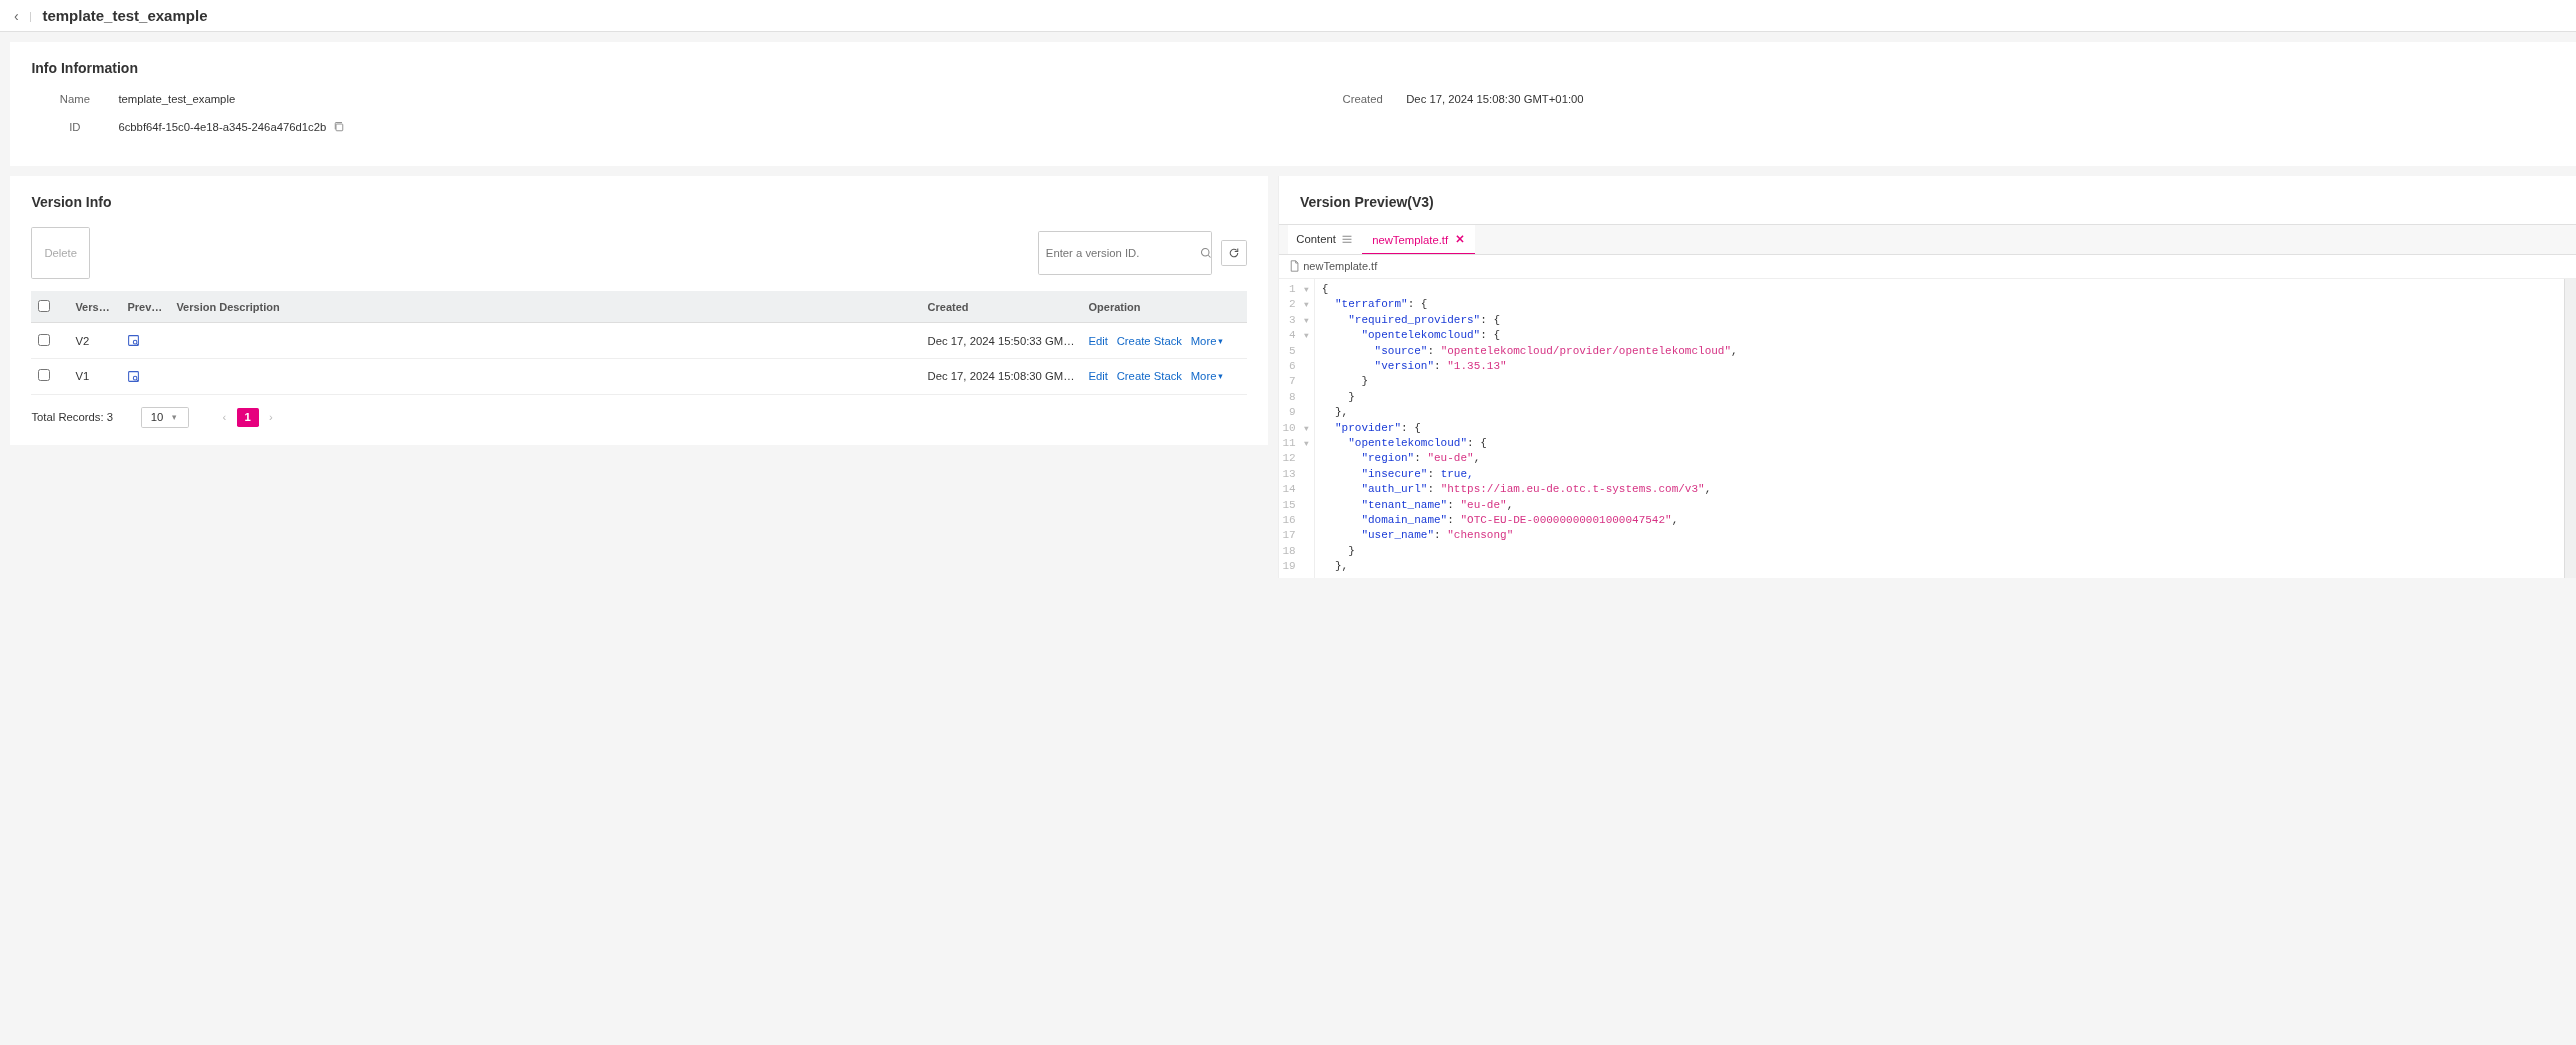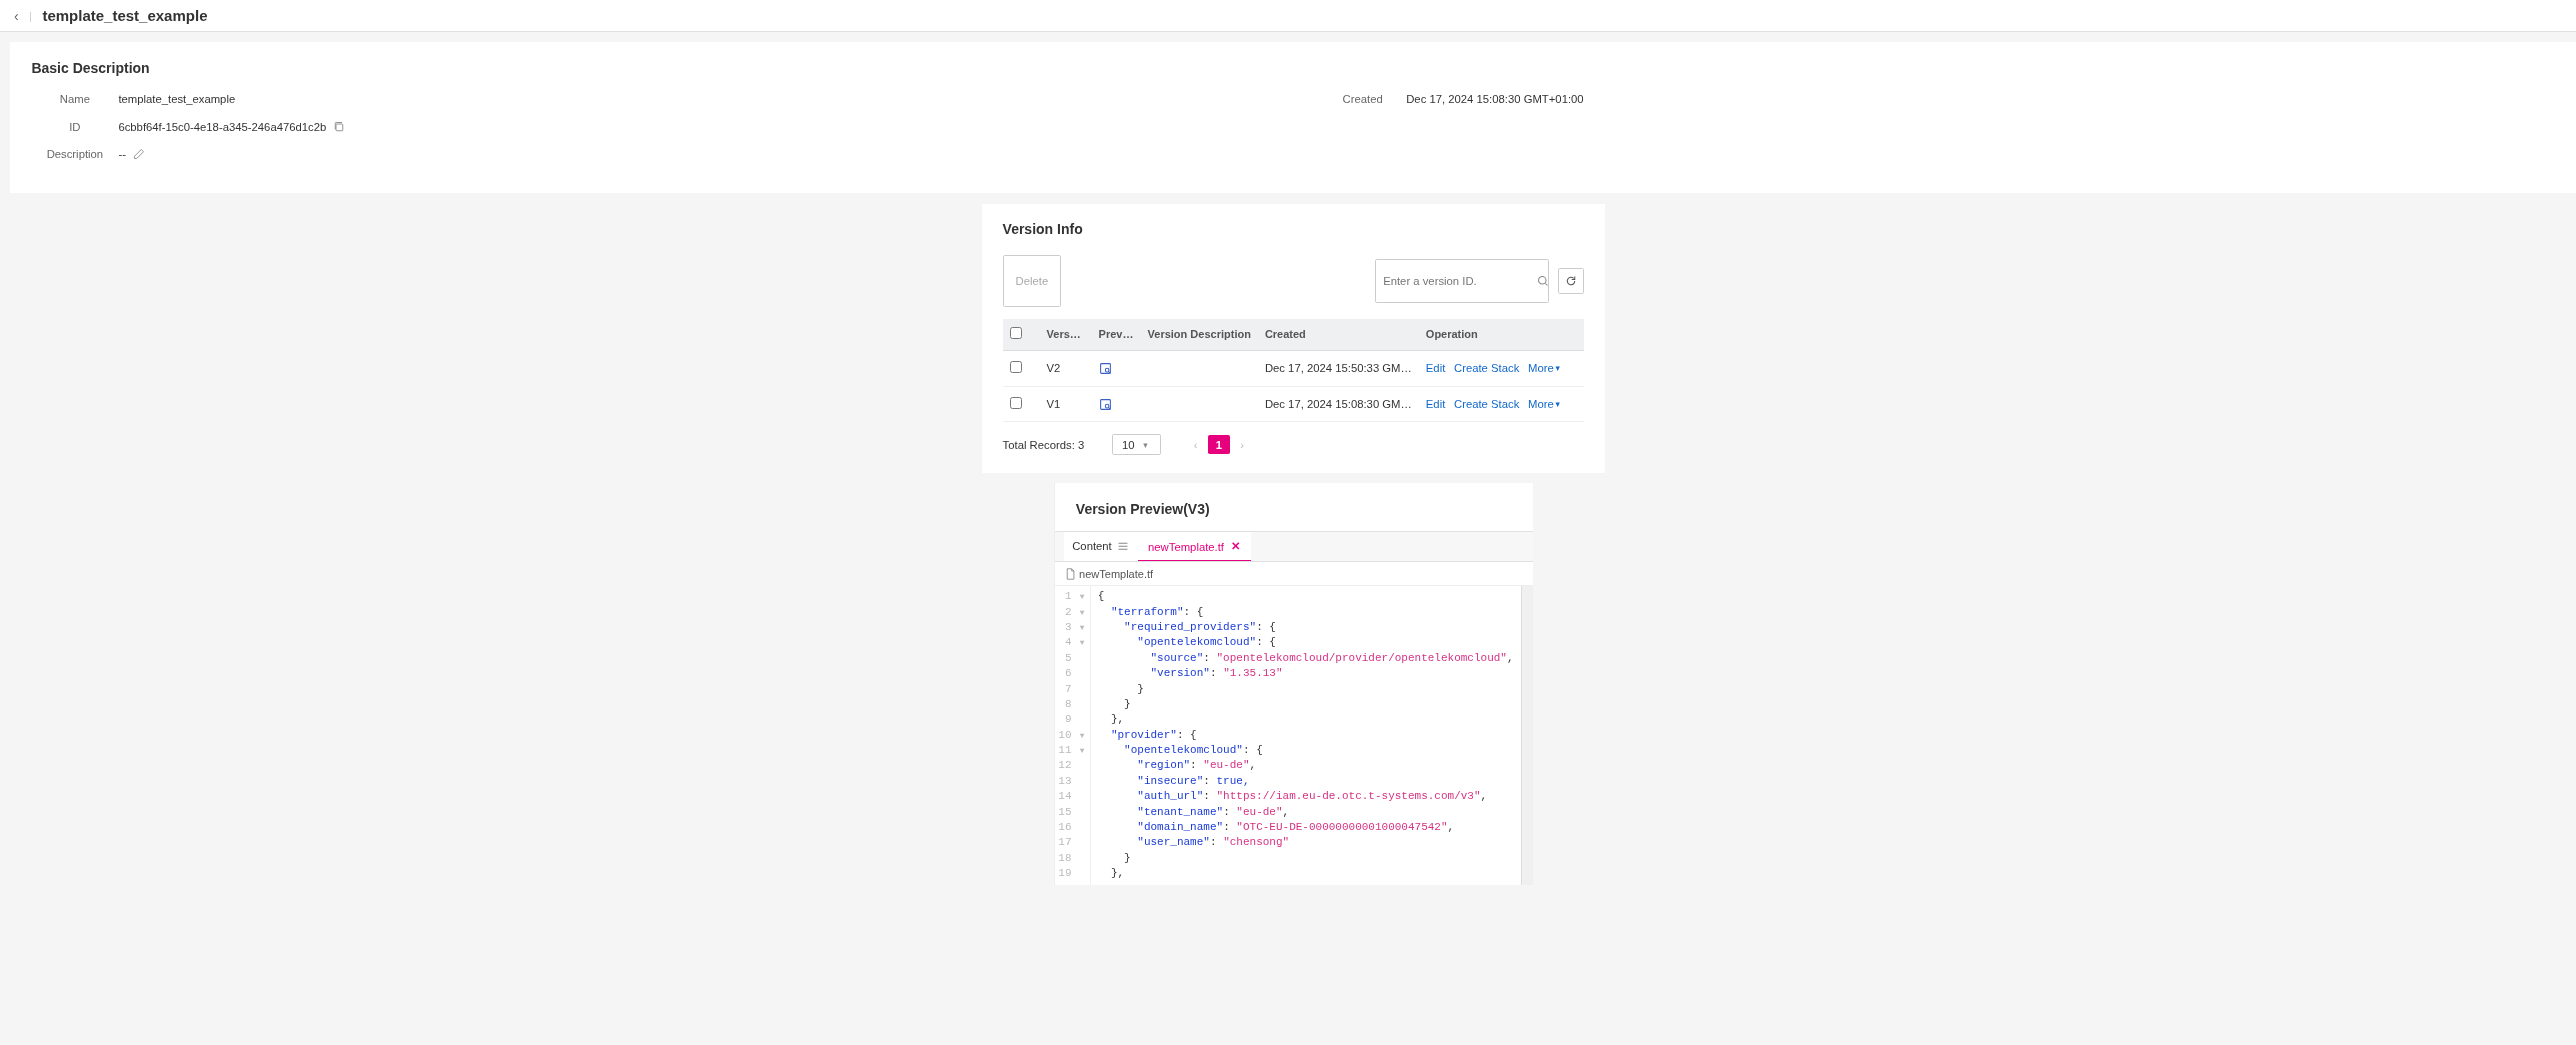--- a/index.html
+++ b/index.html
@@ -16,21 +16,21 @@
 .panel-title { font-size: 14px; font-weight: bold; margin-bottom: 17.4px; }
 
 .info-grid { display: flex; gap: 52px; }
 .info-col { flex: 1; }
 .info-row { display: flex; margin-bottom: 15.6px; align-items: center; text-align: center; }
 .info-label { width: 87px; color: #666; font-size: 11.3px; }
 .info-value { font-size: 11.3px; display: flex; align-items: center; gap: 7px; }
 .copy-icon, .edit-icon { color: #888; cursor: pointer; }
 .copy-icon svg, .edit-icon svg { width: 12px; height: 12px; }
 
-.two-col { display: flex; gap: 10.4px; align-items: center; flex-direction: column; }
+.two-col { display: flex; gap: 10.4px; align-items: flex-start; }
 .left-panel { flex: 0 0 49%; background: #fff; padding: 17.4px 21px; }
 .right-panel { flex: 1; background: #fff; padding: 17.4px 0 0 0; display: flex; flex-direction: column; border-left: 0.9px solid #eee;}
 
 .toolbar { display: flex; align-items: center; margin-bottom: 12px; gap: 8.7px; }
 .btn { padding: 19px 12px; border: 0.9px solid #ccc; background: #fff; border-radius: 1.7px; cursor: pointer; color: #333; font-size: 11.3px;}
 .btn:disabled, .btn.disabled { color: #aaa; cursor: not-allowed; }
 .spacer { flex: 1; }
 .search-box { display: flex; align-items: center; border: 0.9px solid #ccc; border-radius: 1.7px; padding: 15px 7px; width: 174px; }
 .search-box input { border: none; outline: none; flex: 1; font-size: 11.3px; }
 .search-box .search-ic { color: #888; }
@@ -77,46 +77,35 @@
 
 <div class="page-header">
   <span class="back-arrow">‹</span>
   <span class="divider-vert">|</span>
   <span class="page-title">template_test_example</span>
 </div>
 
 <div class="content-wrapper">
 
   <div class="panel">
-    <div class="panel-title">Basic Description</div>
+    <div class="panel-title">Info Information</div>
     <div class="info-grid">
       <div class="info-col">
         <div class="info-row">
           <div class="info-label">Name</div>
           <div class="info-value">template_test_example</div>
         </div>
         <div class="info-row">
           <div class="info-label">ID</div>
           <div class="info-value">
             <span>6cbbf64f-15c0-4e18-a345-246a476d1c2b</span>
             <span class="copy-icon">
               <svg viewBox="0 0 16 16" fill="none" stroke="currentColor" stroke-width="1.2">
                   <rect x="4" y="4" width="9" height="9" rx="1"></rect>
                   <path d="M3 11V3a1 1 0 0 1 1-1h8"></path>
-                </svg>
-            </span>
-          </div>
-        </div>
-        <div class="info-row">
-          <div class="info-label">Description</div>
-          <div class="info-value">
-            <span>--</span>
-            <span class="edit-icon">
-              <svg viewBox="0 0 16 16" fill="none" stroke="currentColor" stroke-width="1.2">
-                  <path d="M11 2l3 3-9 9H2v-3l9-9z"></path>
                 </svg>
             </span>
           </div>
         </div>
       </div>
       <div class="info-col">
         <div class="info-row">
           <div class="info-label">Created</div>
           <div class="info-value">Dec 17, 2024 15:08:30 GMT+01:00</div>
         </div>

